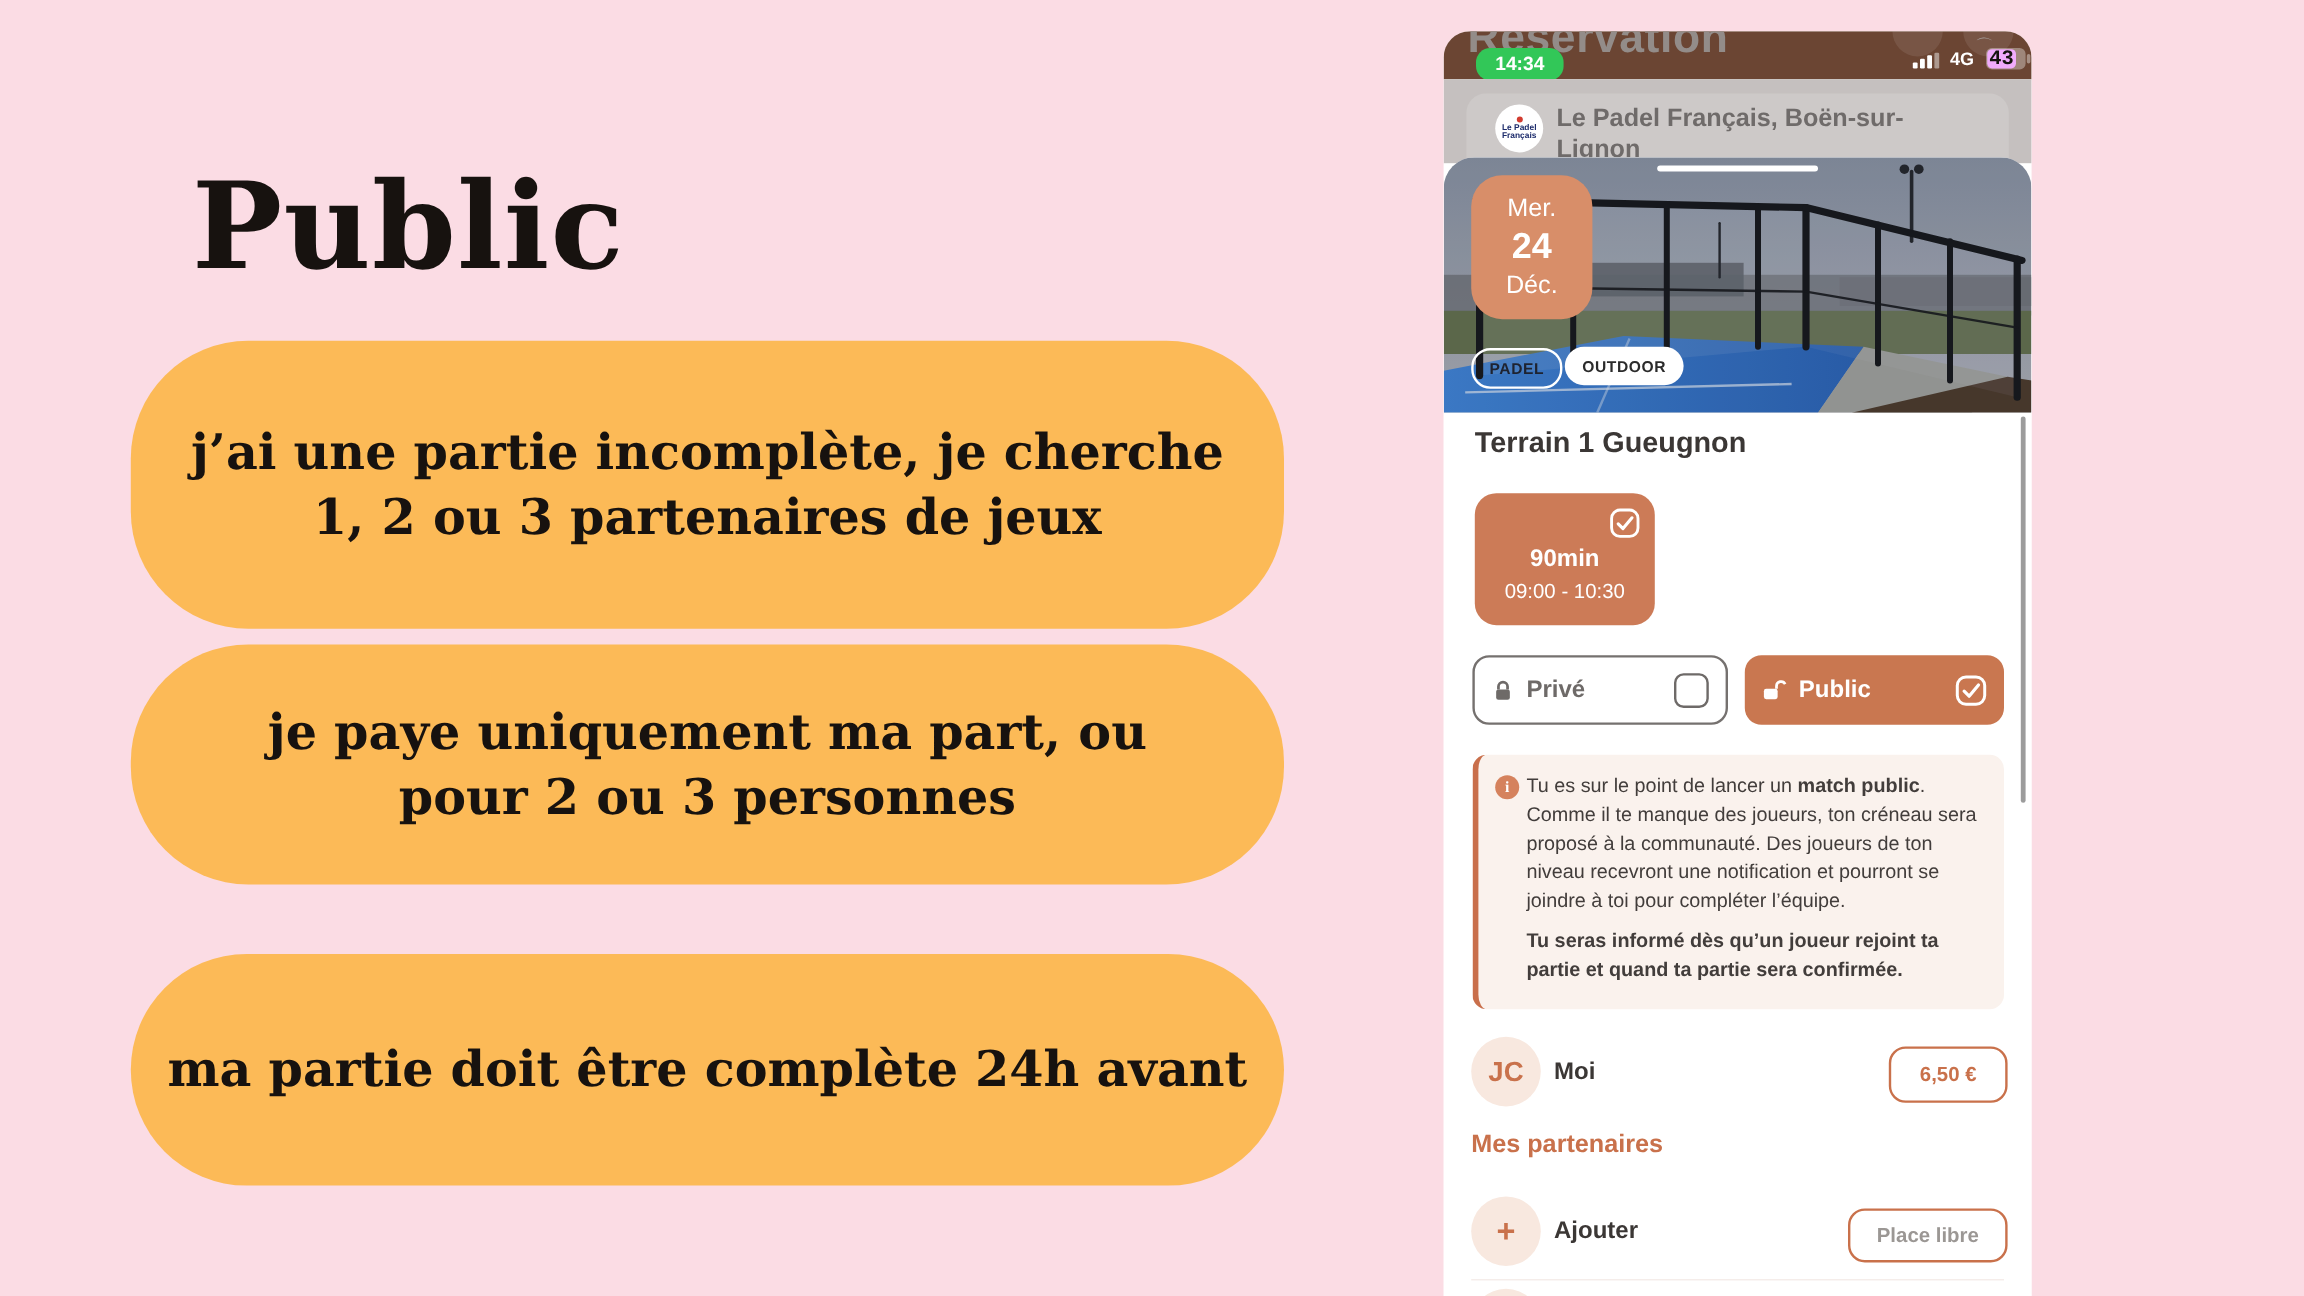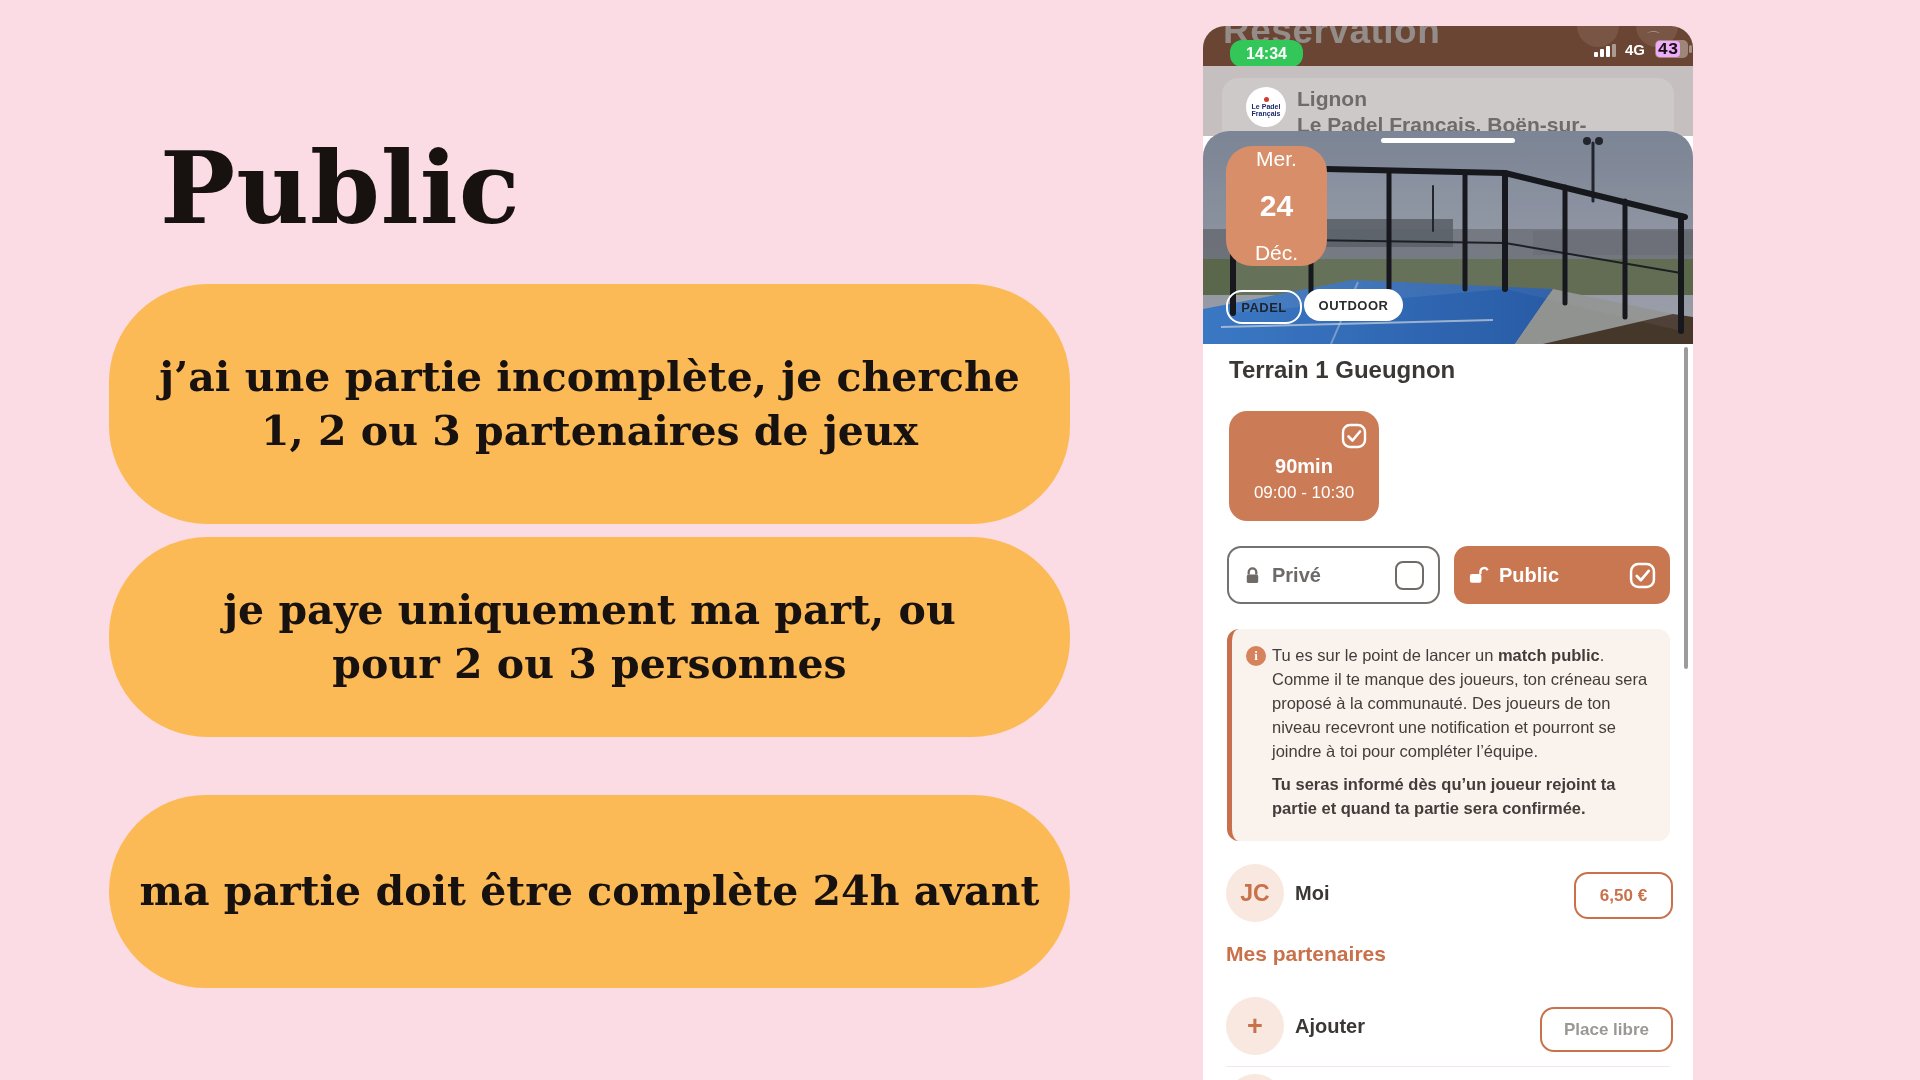--- a/index.html
+++ b/index.html
@@ -41,21 +41,21 @@
   .club-logo{left:24px;top:9px;width:40px;height:40px;border-radius:50%;background:#fff;
      display:flex;flex-direction:column;align-items:center;justify-content:center;line-height:1.05;}
   .club-logo span{font-size:7px;font-weight:800;color:#1C2B6B;}
   .club-logo .dot{width:5px;height:5px;border-radius:50%;background:#D23B2F;margin-bottom:1px;}
   .club-name{left:75px;top:8px;width:360px;font-size:21px;font-weight:700;color:#6F6B6A;line-height:1.25;}
 
   .sheet{left:0;top:105px;width:490px;height:953px;background:#ffffff;border-radius:26px 26px 0 0;}
   .photo{left:0;top:105px;width:490px;height:213px;border-radius:26px 26px 0 0;overflow:hidden;}
   .handle{left:178px;top:112px;width:134px;height:5px;border-radius:3px;background:#ffffff;}
   .date-badge{left:23px;top:120px;width:101px;height:120px;border-radius:26px;background:#D88E69;
-    display:flex;flex-direction:column;align-items:center;justify-content:center;color:#fff;gap:18px;}
+    display:flex;flex-direction:column;align-items:center;justify-content:center;color:#fff;gap:3px;}
   .date-badge .wd{font-size:21px;}
   .date-badge .dd{font-size:30px;font-weight:800;}
   .date-badge .mo{font-size:21px;}
   .chip-padel{left:23px;top:264px;width:72px;height:30px;border:2px solid #fff;border-radius:16px;
     display:flex;align-items:center;justify-content:center;font-size:13px;font-weight:800;color:#1E2330;letter-spacing:.5px;}
   .chip-outdoor{left:101px;top:263px;width:99px;height:32px;background:#fff;border-radius:17px;
     display:flex;align-items:center;justify-content:center;font-size:13px;font-weight:800;color:#2B2B2B;letter-spacing:.5px;}
 
   .court-title{left:26px;top:330px;font-size:24px;font-weight:800;color:#3B3735;}
   .slot-card{left:26px;top:385px;width:150px;height:110px;border-radius:18px;background:#CC7B57;color:#fff;}
@@ -138,22 +138,22 @@
     </div>
 
     <div class="abs backdrop">
       <div class="abs club-card" style="top:12px;">
         <div class="abs club-logo">
           <span class="dot"></span>
           <span>Le Padel</span>
           <span>Français</span>
         </div>
         <div class="abs club-name">
+          <div>Le Padel Français, Boën-sur-</div>
           <div>Lignon</div>
-          <div>Le Padel Français, Boën-sur-</div>
         </div>
       </div>
     </div>
 
     <div class="abs sheet"></div>
 
     <div class="abs photo">
       <svg width="490" height="213" viewBox="0 0 490 213">
         <defs>
           <linearGradient id="sky" x1="0" y1="0" x2="0" y2="1">

